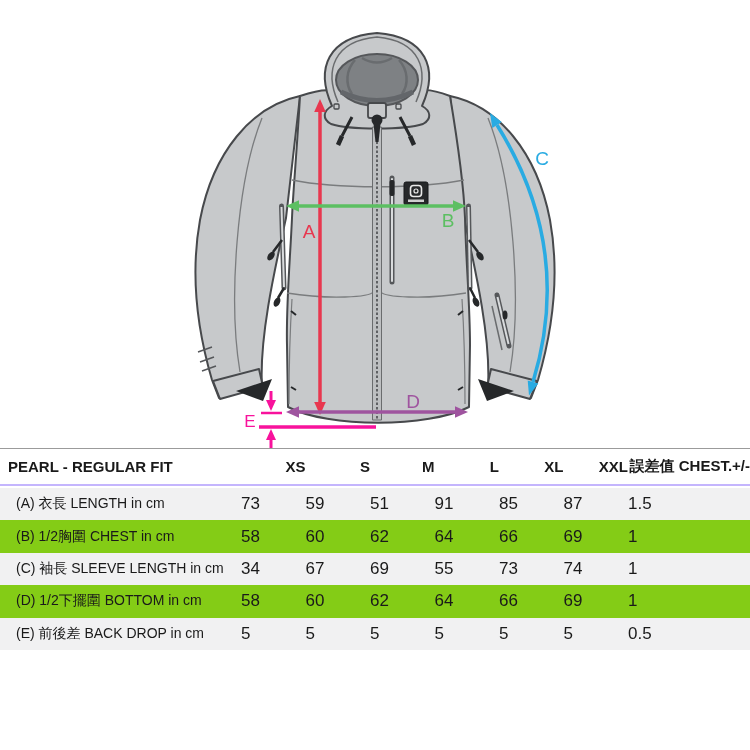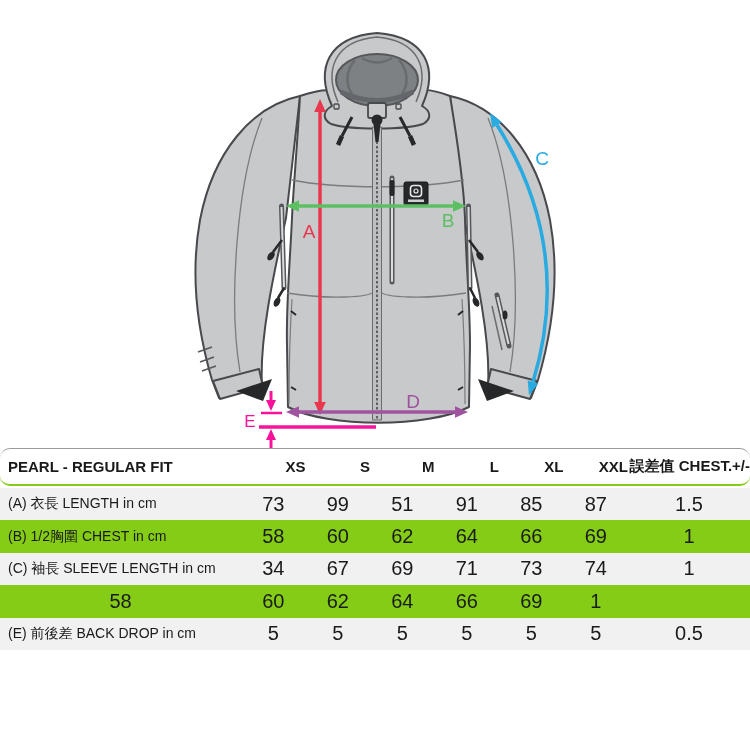--- a/index.html
+++ b/index.html
@@ -3,28 +3,28 @@
 <meta charset="utf-8">
 <style>
   html,body{margin:0;padding:0;background:#ffffff;}
   .page{width:750px;height:750px;background:#fff;position:relative;
         font-family:"Liberation Sans","DejaVu Sans",sans-serif;color:#1a1a1a;}
   .diagram{width:750px;height:448px;overflow:hidden;}
   
   .size-table{width:750px;}
   .thead,.tr{display:grid;grid-template-columns:241px 64.5px 64.5px 64.5px 64.5px 64.5px 64.5px 1fr;
              align-items:center;}
-  .thead{height:35px;border-top:1px solid #9b9b9b;border-bottom:2px solid #84cc16;border-radius:10px;}
+  .thead{height:35px;border-top:1px solid #9b9b9b;border-bottom:2px solid #c4b5fd;}
   .th{font-weight:bold;font-size:15px;text-align:right;white-space:nowrap;}
   .th.title{text-align:left;padding-left:8px;}
   .tbody{margin-top:2px;}
   .tr{height:32.4px;background:#84cc16;}
   .tr.striped{background:#f1f1f2;}
-  .td{font-size:20px;text-align:center;}
-  .td.label{text-align:left;padding-left:8px;font-size:14px;white-space:nowrap;}
+  .td{font-size:17px;text-align:left;}
+  .td.label{text-align:left;padding-left:16px;font-size:14px;white-space:nowrap;}
 </style>
 </head>
 <body>
 
 <div class="page">
 
   <div class="diagram">
     <svg width="750" height="448" viewBox="0 0 750 448">
 
       <g stroke="#47494c" stroke-width="2" fill="#c7c9cb" stroke-linejoin="round">
@@ -140,21 +140,21 @@
         <div class="th">L</div>
         <div class="th">XL</div>
         <div class="th">XXL</div>
         <div class="th">誤差值 CHEST.+/-</div>
       </div>
     <div class="tbody">
 
     <div class="tr striped">
           <div class="td label">(A) 衣長 LENGTH in cm</div>
           <div class="td val">73</div>
-          <div class="td val">99</div>
+          <div class="td val">59</div>
           <div class="td val">51</div>
           <div class="td val">91</div>
           <div class="td val">85</div>
           <div class="td val">87</div>
           <div class="td val">1.5</div>
         </div>
         <div class="tr">
           <div class="td label">(B) 1/2胸圍 CHEST in cm</div>
           <div class="td val">58</div>
           <div class="td val">60</div>
@@ -162,26 +162,27 @@
           <div class="td val">64</div>
           <div class="td val">66</div>
           <div class="td val">69</div>
           <div class="td val">1</div>
         </div>
         <div class="tr striped">
           <div class="td label">(C) 袖長 SLEEVE LENGTH in cm</div>
           <div class="td val">34</div>
           <div class="td val">67</div>
           <div class="td val">69</div>
-          <div class="td val">71</div>
+          <div class="td val">55</div>
           <div class="td val">73</div>
           <div class="td val">74</div>
           <div class="td val">1</div>
         </div>
         <div class="tr">
+          <div class="td label">(D) 1/2下擺圍 BOTTOM in cm</div>
           <div class="td val">58</div>
           <div class="td val">60</div>
           <div class="td val">62</div>
           <div class="td val">64</div>
           <div class="td val">66</div>
           <div class="td val">69</div>
           <div class="td val">1</div>
         </div>
         <div class="tr striped">
           <div class="td label">(E) 前後差 BACK DROP in cm</div>

